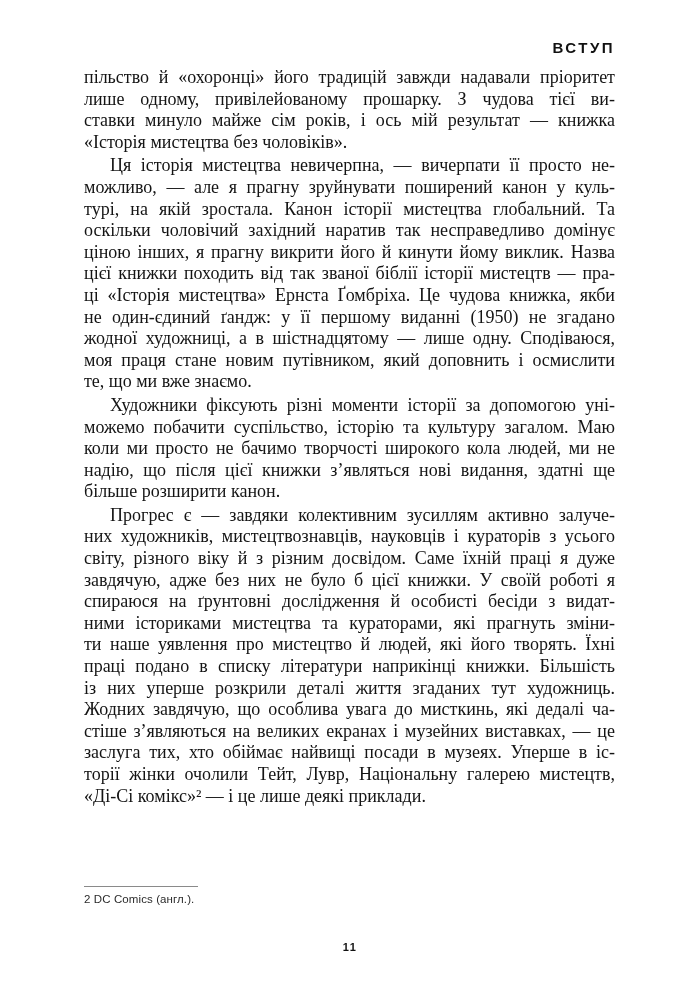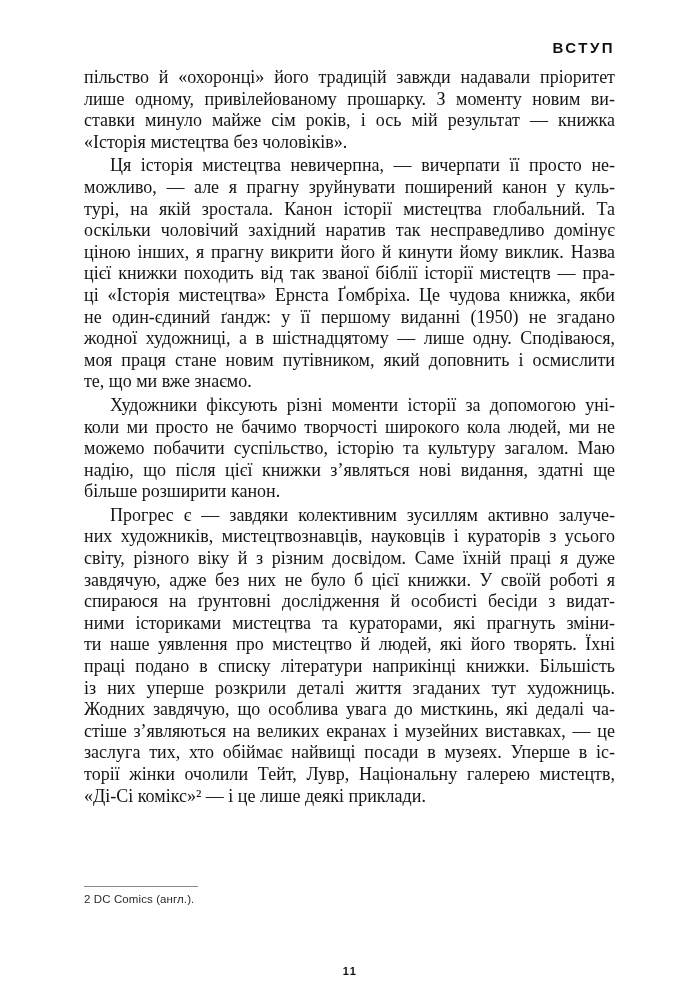--- a/index.html
+++ b/index.html
@@ -52,53 +52,52 @@
   }
   .page-number {
     position: absolute;
     left: 0; top: 941px; width: 700px;
     text-align: center;
     font-family: "Liberation Sans", sans-serif;
     font-size: 11px;
     font-weight: bold;
     letter-spacing: 1.5px;
     color: #111;
-    margin-top: 24px;
   }
 </style>
 </head>
 <body>
 
 <div class="page">
   <div class="chapter-header">ВСТУП</div>
 
   <div class="body-text">
       <div class="para">
         <div class="line">пільство й «охоронці» його традицій завжди надавали пріоритет</div>
-        <div class="line">лише одному, привілейованому прошарку. З моменту новим ви-</div>
+        <div class="line">лише одному, привілейованому прошарку. З чудова тієї ви-</div>
         <div class="line">ставки минуло майже сім років, і ось мій результат — книжка</div>
         <div class="line last">«Історія мистецтва без чоловіків».</div>
       </div>
       <div class="para">
         <div class="line indent">Ця історія мистецтва невичерпна, — вичерпати її просто не-</div>
         <div class="line">можливо, — але я прагну зруйнувати поширений канон у куль-</div>
         <div class="line">турі, на якій зростала. Канон історії мистецтва глобальний. Та</div>
         <div class="line">оскільки чоловічий західний наратив так несправедливо домінує</div>
         <div class="line">ціною інших, я прагну викрити його й кинути йому виклик. Назва</div>
         <div class="line">цієї книжки походить від так званої біблії історії мистецтв — пра-</div>
         <div class="line">ці «Історія мистецтва» Ернста Ґомбріха. Це чудова книжка, якби</div>
         <div class="line">не один-єдиний ґандж: у її першому виданні (1950) не згадано</div>
         <div class="line">жодної художниці, а в шістнадцятому — лише одну. Сподіваюся,</div>
         <div class="line">моя праця стане новим путівником, який доповнить і осмислити</div>
         <div class="line last">те, що ми вже знаємо.</div>
       </div>
       <div class="para">
         <div class="line indent">Художники фіксують різні моменти історії за допомогою уні-</div>
+        <div class="line">можемо побачити суспільство, історію та культуру загалом. Маю</div>
         <div class="line">коли ми просто не бачимо творчості широкого кола людей, ми не</div>
-        <div class="line">можемо побачити суспільство, історію та культуру загалом. Маю</div>
         <div class="line">надію, що після цієї книжки з’являться нові видання, здатні ще</div>
         <div class="line last">більше розширити канон.</div>
       </div>
       <div class="para">
         <div class="line indent">Прогрес є — завдяки колективним зусиллям активно залуче-</div>
         <div class="line">них художників, мистецтвознавців, науковців і кураторів з усього</div>
         <div class="line">світу, різного віку й з різним досвідом. Саме їхній праці я дуже</div>
         <div class="line">завдячую, адже без них не було б цієї книжки. У своїй роботі я</div>
         <div class="line">спираюся на ґрунтовні дослідження й особисті бесіди з видат-</div>
         <div class="line">ними істориками мистецтва та кураторами, які прагнуть зміни-</div>

